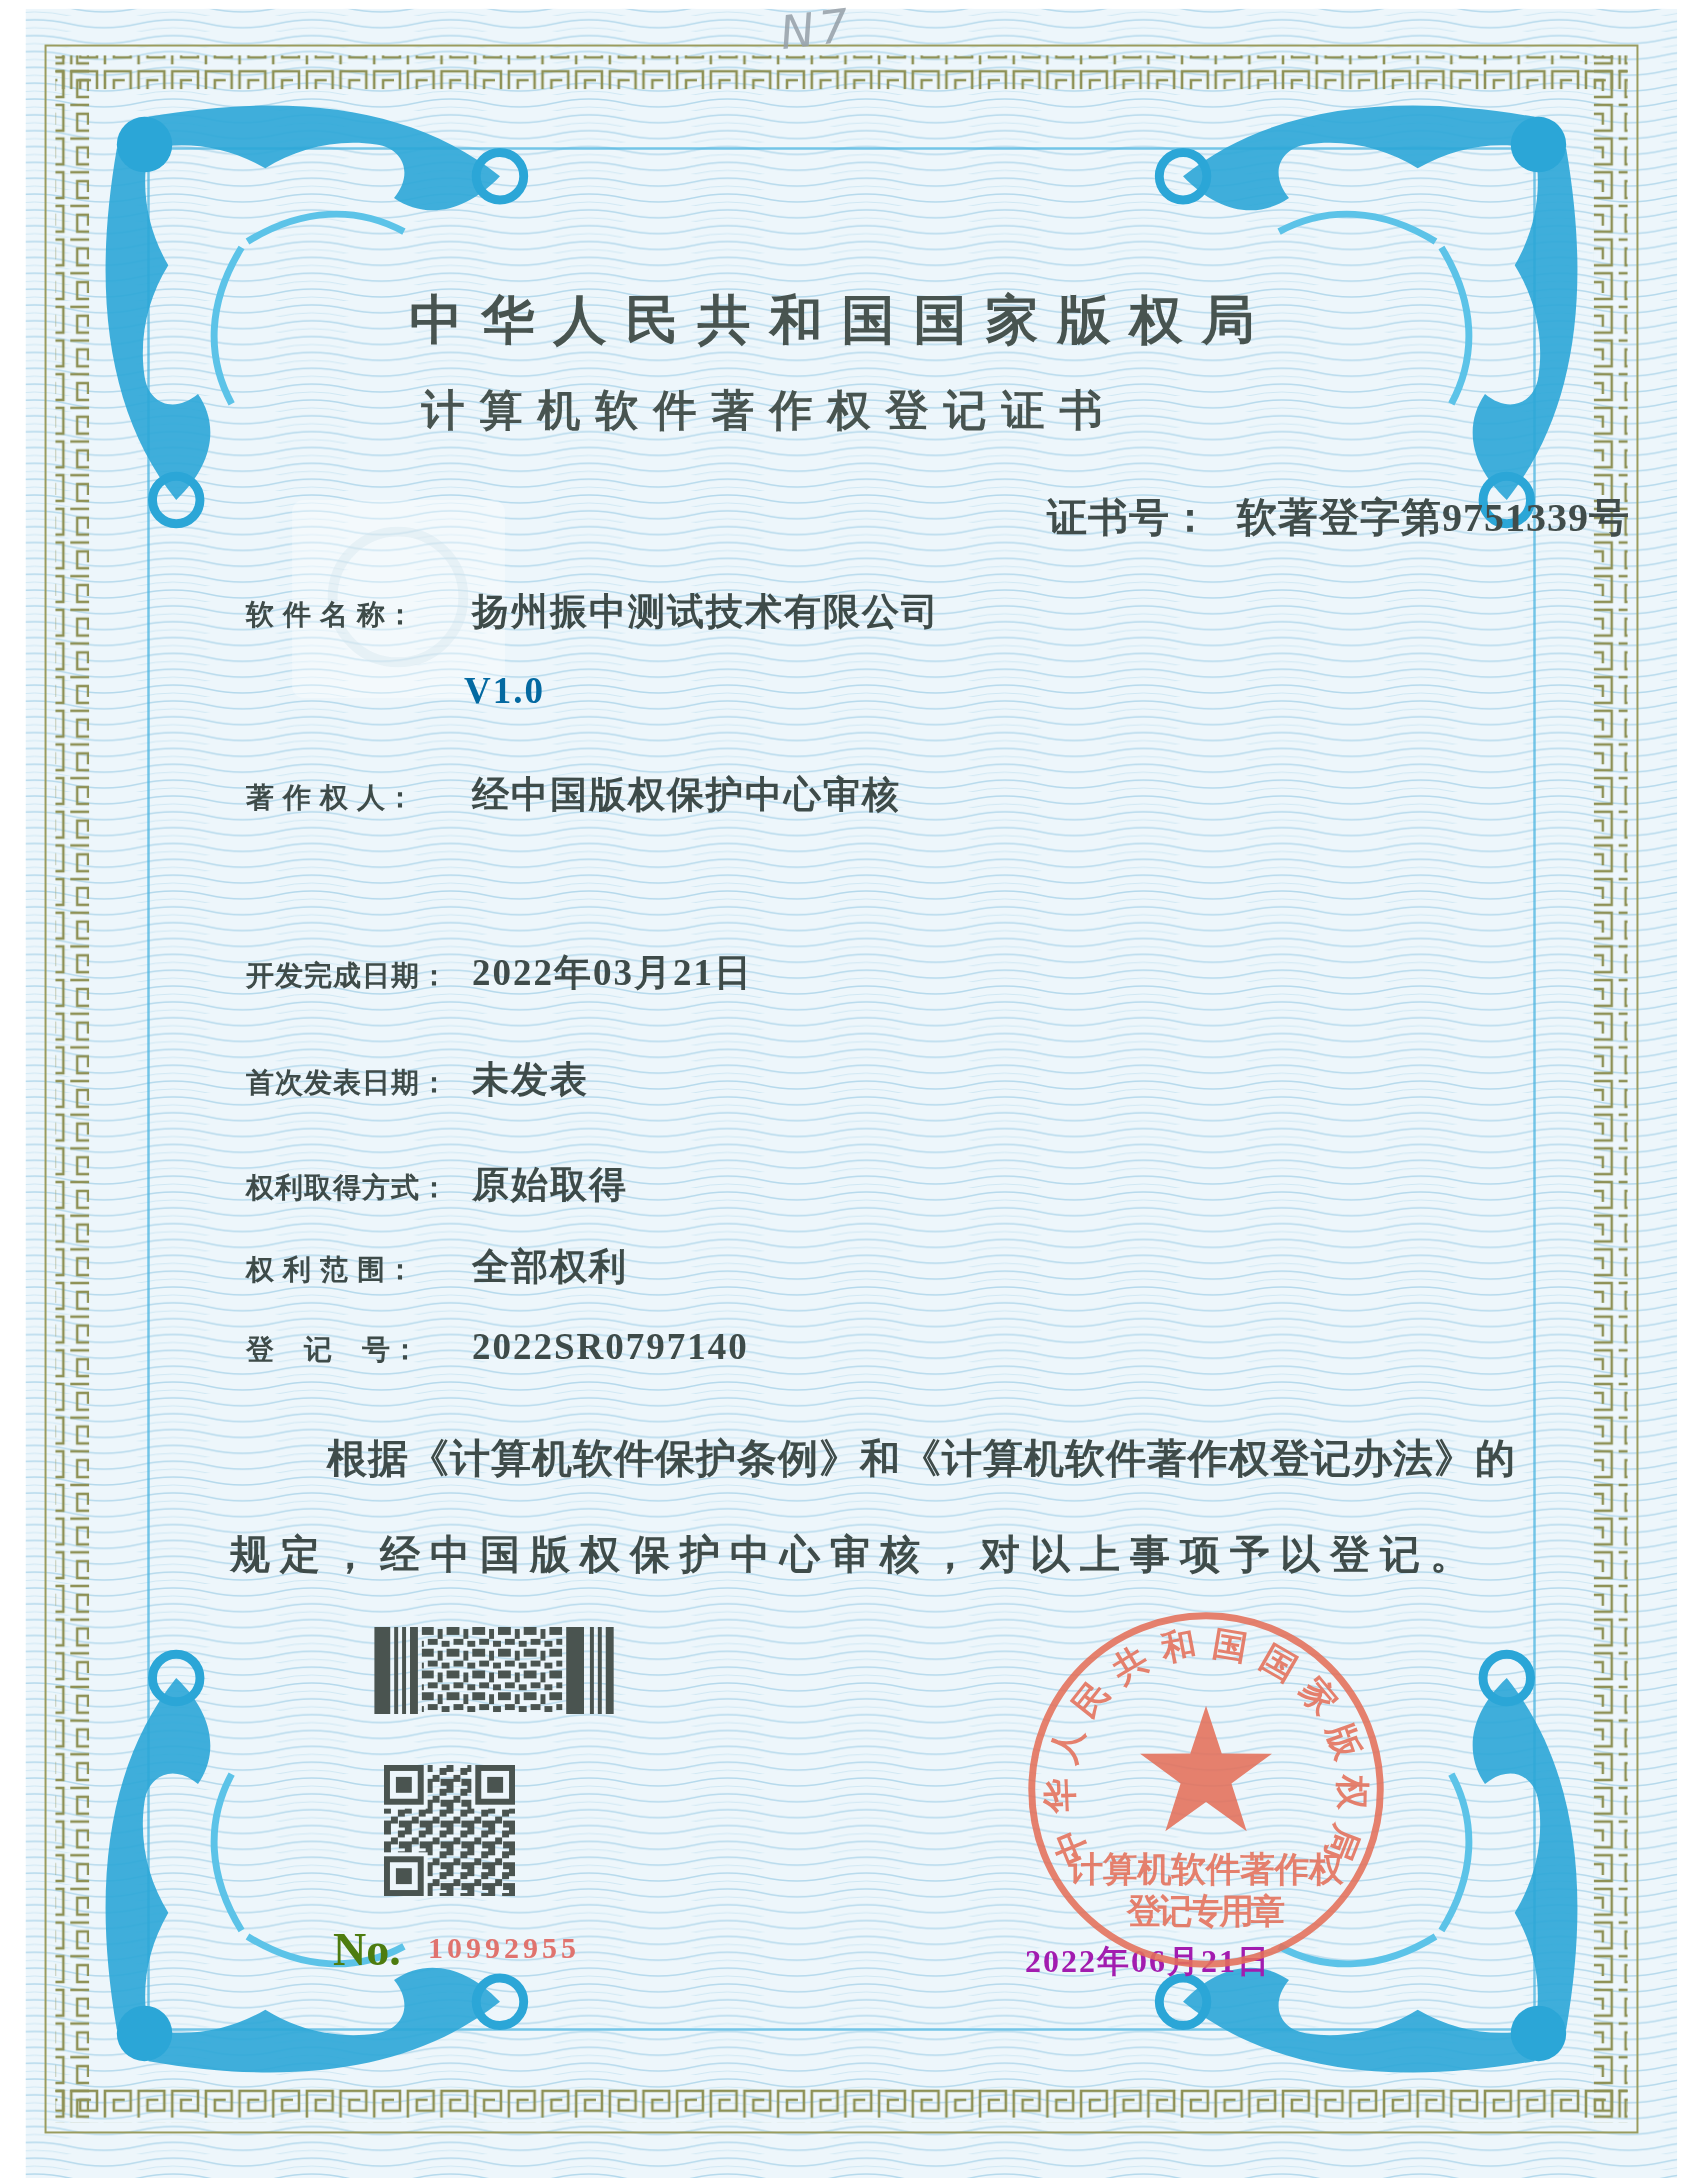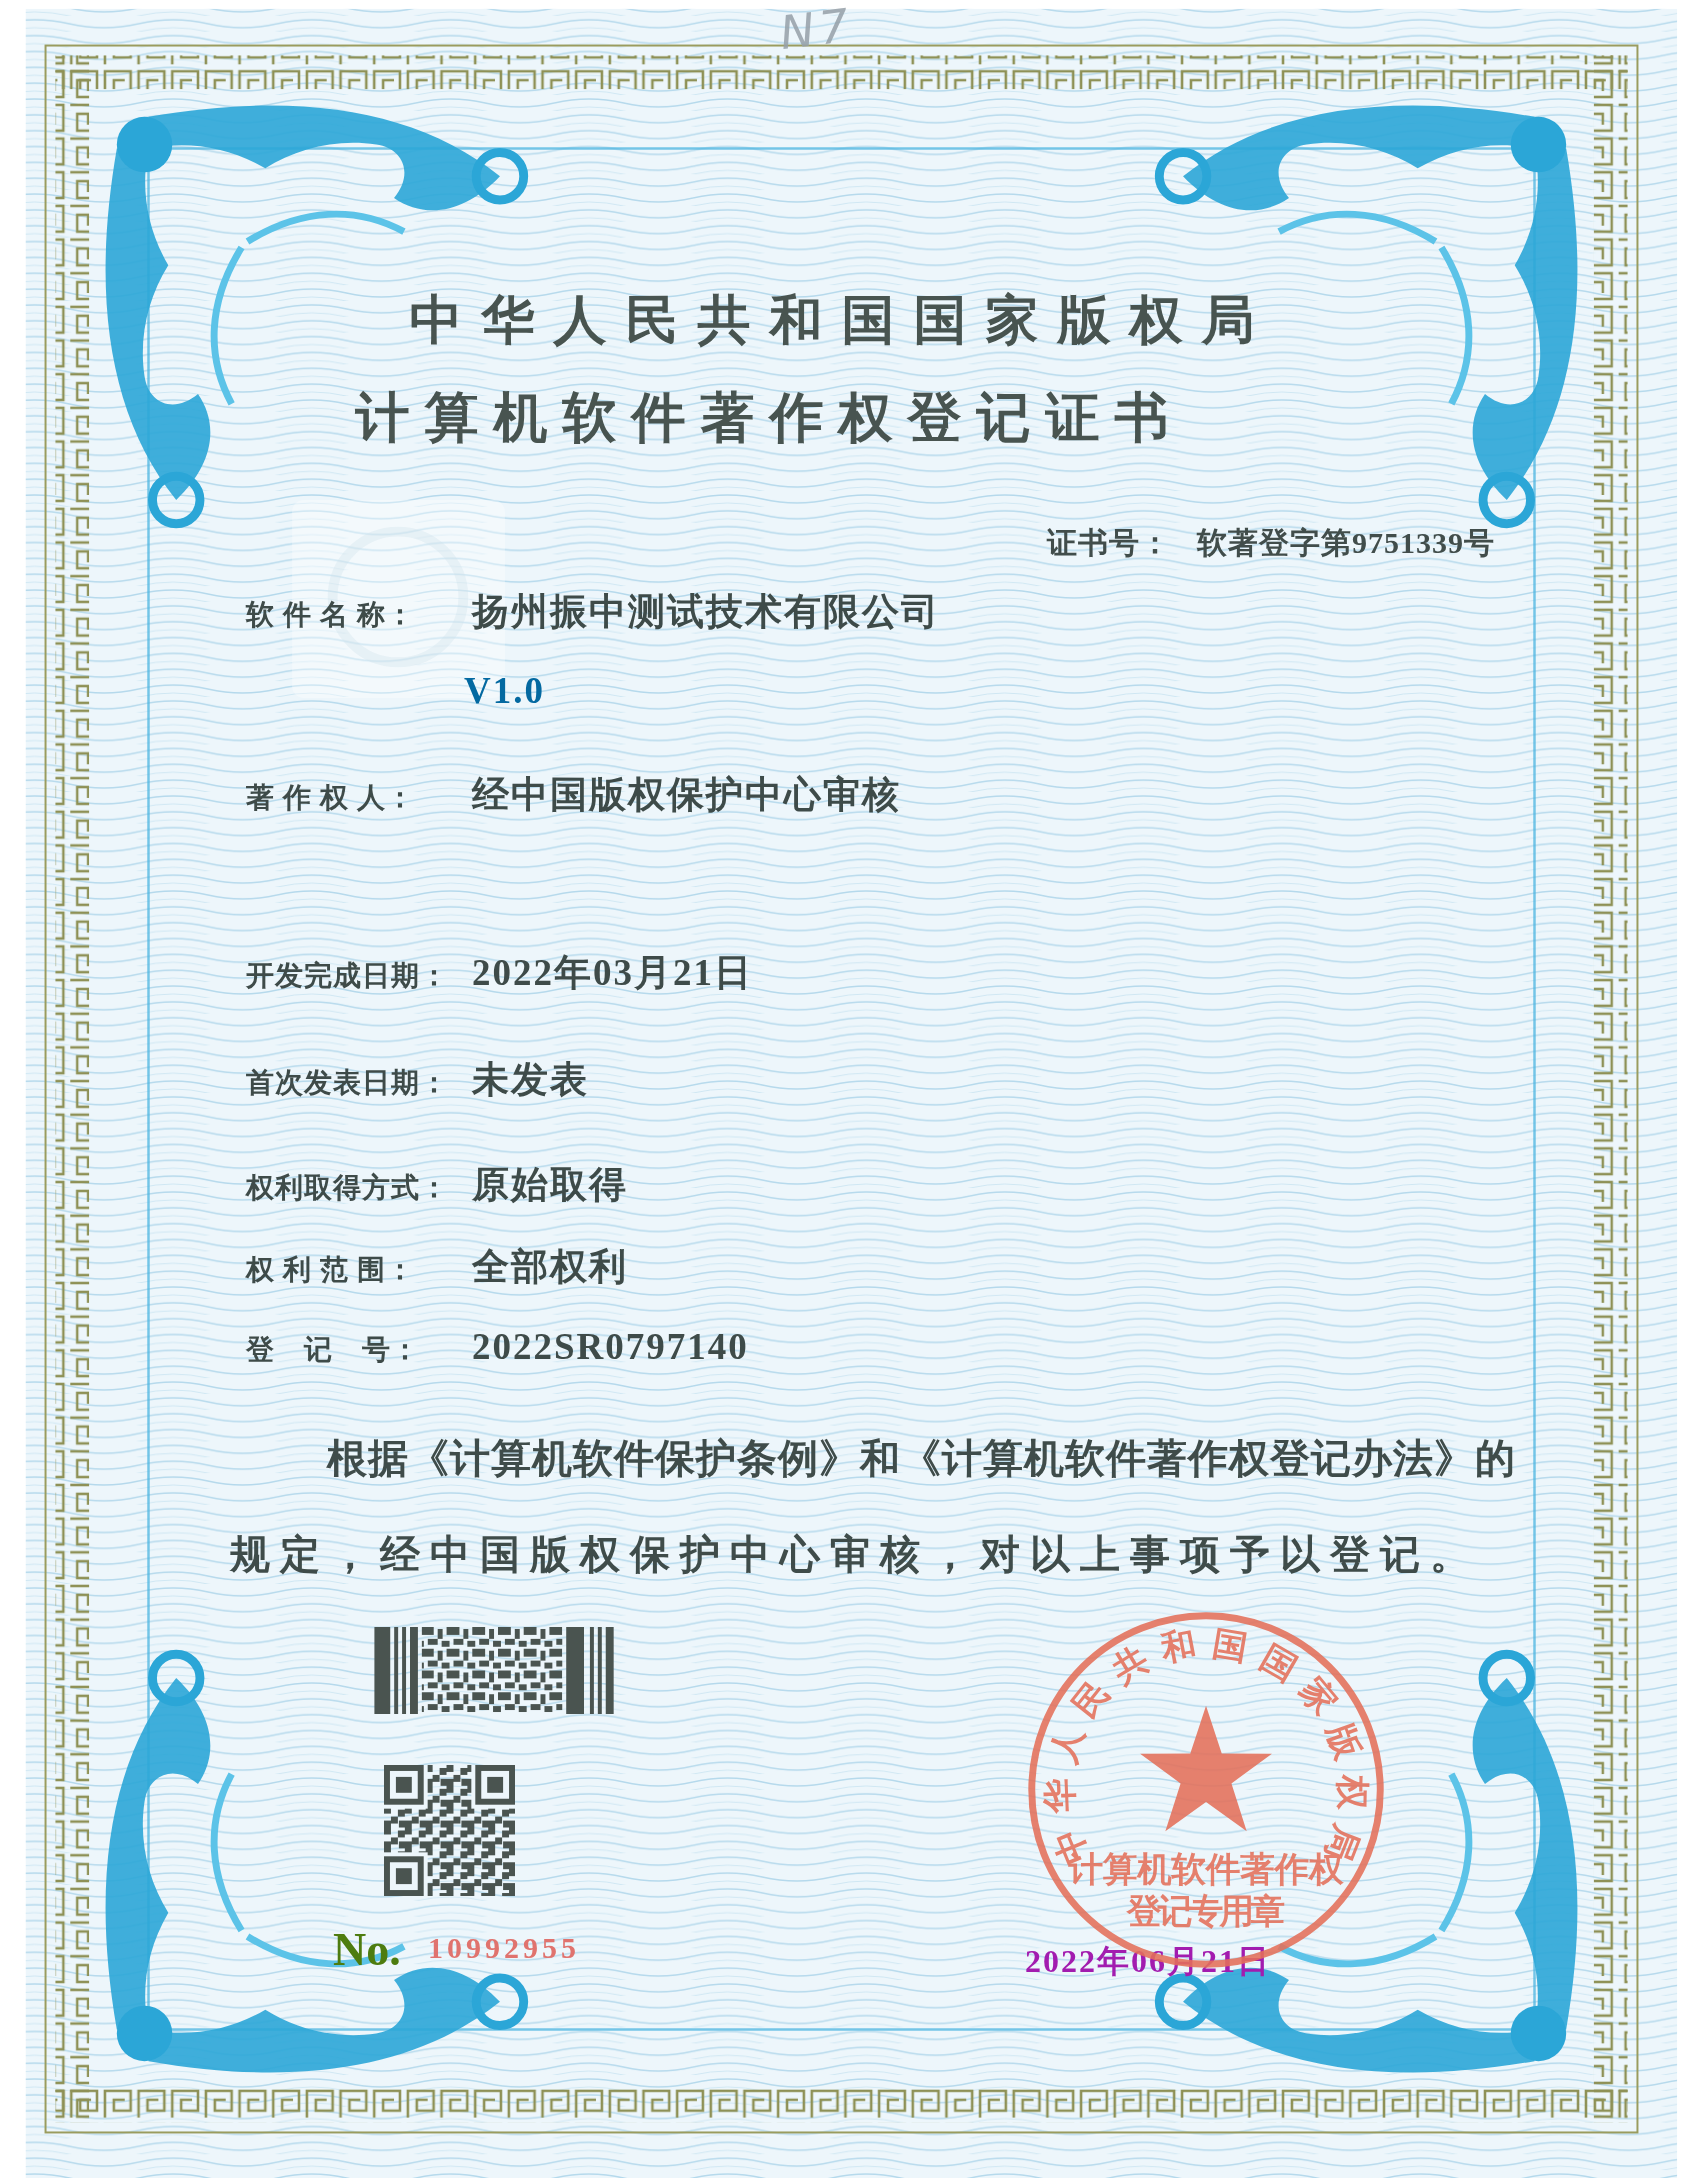--- a/index.html
+++ b/index.html
@@ -5,22 +5,22 @@
   html,body{margin:0;padding:0;background:#fff;}
   .page{
     position:relative;width:1683px;height:2178px;overflow:hidden;
     background:#edf6fb;
     font-family:"Liberation Serif","DejaVu Serif",serif;
   }
   .abs{position:absolute;}
   svg{display:block;}
   .txt{color:#44504d;font-weight:700;white-space:nowrap;}
   .title1{left:0;top:285px;width:1683px;text-align:center;font-size:53px;letter-spacing:19px;color:#485450;}
-  .title2{left:0;top:382px;width:1539px;text-align:center;font-size:54px;letter-spacing:15px;color:#485450;}
-  .certno{left:1047px;top:523px;font-size:30px;letter-spacing:1px;color:#414d4b;}
+  .title2{left:0;top:382px;width:1539px;text-align:center;font-size:43px;letter-spacing:15px;color:#485450;}
+  .certno{left:1047px;top:490px;font-size:40px;letter-spacing:1px;color:#414d4b;}
   .certno .gap{display:inline-block;width:26px;}
   .row{left:246px;font-size:37px;letter-spacing:2px;color:#3e4b49;}
   .row .lbl{display:inline-block;width:226px;font-size:28px;letter-spacing:1px;vertical-align:baseline;}
   .row .val{font-size:37px;}
   .val2{left:448px;font-size:37px;letter-spacing:2px;color:#0369a1;margin-left:16px;}
   .stmt{font-size:40px;color:#3f4c4a;font-weight:700;}
   .stmt1{left:327px;top:1431px;letter-spacing:1px;}
   .stmt2{left:230px;top:1527px;letter-spacing:10px;}
   .no-label{left:333px;top:1923px;font-size:46px;color:#4d7c0f;font-weight:700;}
   .no-value{left:428px;top:1931px;font-size:30px;letter-spacing:4px;color:#e0736e;font-weight:700;}

